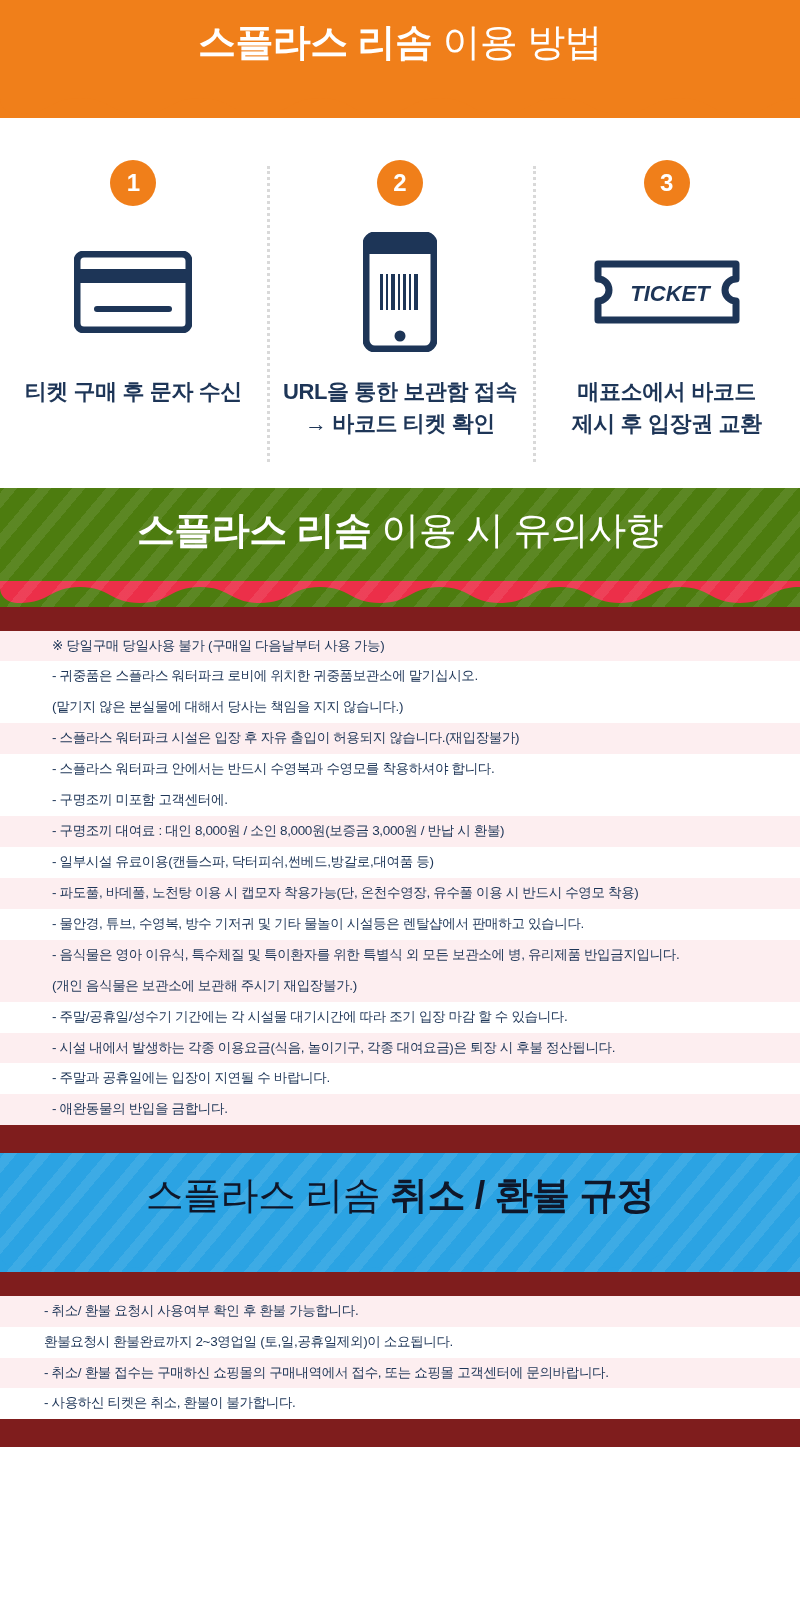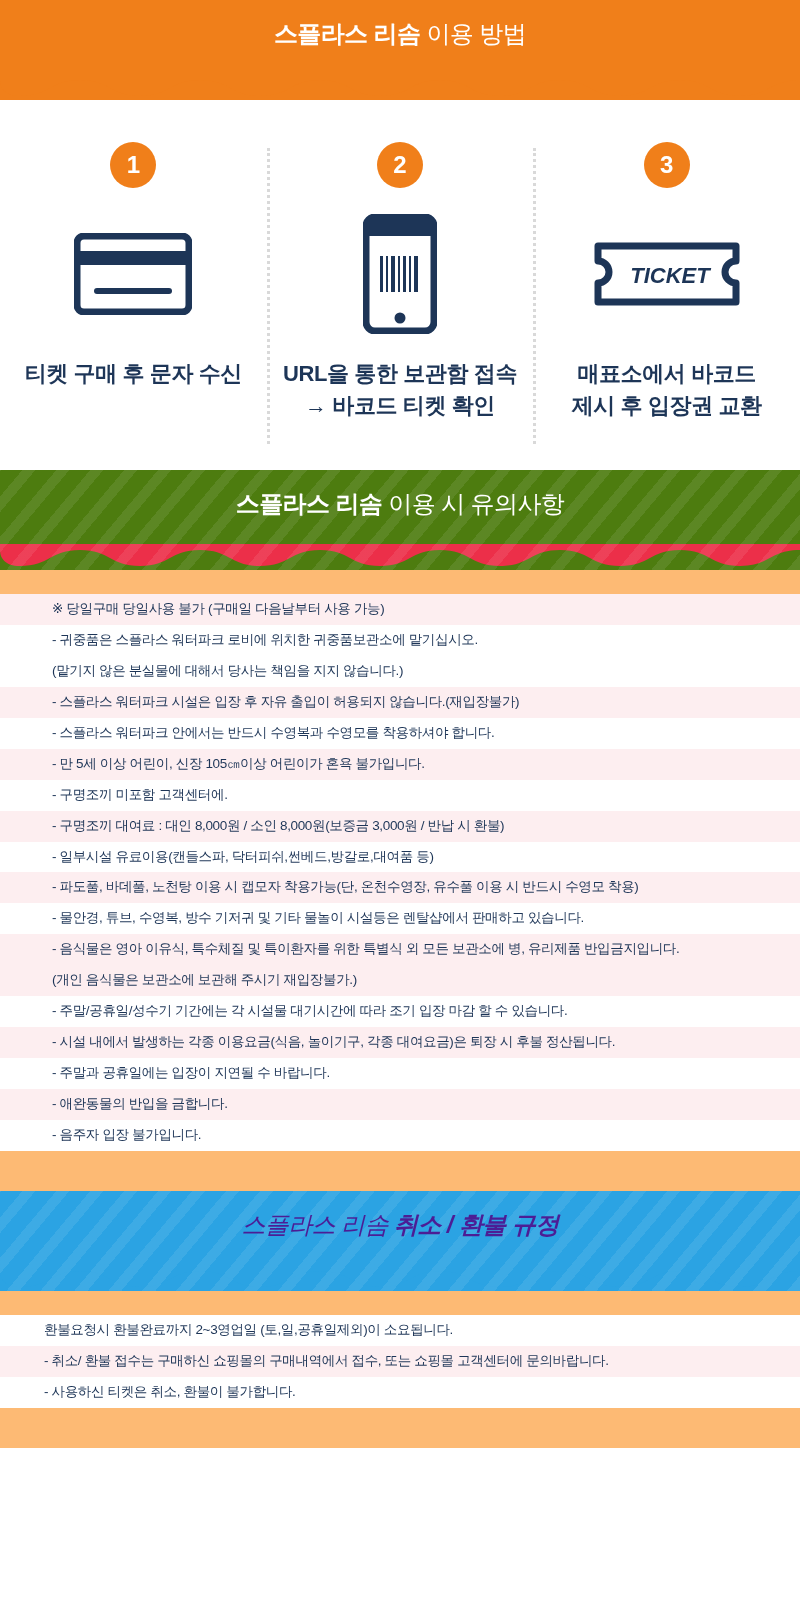--- a/index.html
+++ b/index.html
@@ -25,39 +25,39 @@
     position: relative;
     width: 100%;
     text-align: center;
     box-sizing: border-box;
   }
   .banner .banner-body {
     padding: 18px 0 26px 0;
   }
   .banner h2 {
     margin: 0;
-    font-size: 24px;
+    font-size: 38px;
     font-weight: 700;
     letter-spacing: -0.6px;
     line-height: 1.3;
   }
   .banner h2 .light {
     font-weight: 400;
   }
   .wave {
     display: block;
     width: 100%;
     height: 26px;
     margin-top: -1px;
   }
 
   
   .banner-orange { background: #f07f1a; color: #ffffff; }
   .banner-red    { background: #4d7c0f; color: #ffffff; }
-  .banner-blue   { background: #2ba3e3; color: #4c1d95; font-style: italic; }
+  .banner-blue   { background: #2ba3e3; color: #0f172a; }
 
   
   .stripes {
     position: absolute;
     top: 0; left: 0; right: 0; bottom: 0;
     background-image: repeating-linear-gradient(
         -50deg,
         rgba(255,255,255,0.085) 0px,
         rgba(255,255,255,0.085) 10px,
         rgba(255,255,255,0) 10px,
@@ -113,22 +113,22 @@
     font-size: 22px;
     font-weight: 700;
     line-height: 1.45;
     color: #1d3557;
     letter-spacing: -0.4px;
     white-space: pre-line;
   }
 
   
   .notes {
-    background: #fdba74;
-    padding: 24px 0 40px 0;
+    background: #7f1d1d;
+    padding: 24px 0 28px 0;
   }
   .note-line {
     font-size: 13.5px;
     line-height: 1.55;
     color: #1d3557;
     letter-spacing: -0.35px;
     padding: 5px 0 5px 52px;
     background: #ffffff;
   }
   .note-line.alt {
@@ -215,46 +215,45 @@
       <path d="M0,0 L800,0 L800,6 C770,6 770,22 740,22 C710,22 710,6 680,6 C650,6 650,22 620,22 C590,22 590,6 560,6 C530,6 530,22 500,22 C470,22 470,6 440,6 C410,6 410,22 380,22 C350,22 350,6 320,6 C290,6 290,22 260,22 C230,22 230,6 200,6 C170,6 170,22 140,22 C110,22 110,6 80,6 C50,6 50,22 20,22 C5,22 0,14 0,6 Z" fill="#ec2f49"></path>
     </svg>
   </section>
 
   <section class="notes notice">
     <div class="note-line alt">※ 당일구매 당일사용 불가 (구매일 다음날부터 사용 가능)</div>
     <div class="note-line">- 귀중품은 스플라스 워터파크 로비에 위치한 귀중품보관소에 맡기십시오.</div>
     <div class="note-line">  (맡기지 않은 분실물에 대해서 당사는 책임을 지지 않습니다.)</div>
     <div class="note-line alt">- 스플라스 워터파크 시설은 입장 후 자유 출입이 허용되지 않습니다.(재입장불가)</div>
     <div class="note-line">- 스플라스 워터파크 안에서는 반드시 수영복과 수영모를 착용하셔야 합니다.</div>
-    <div class="note-line alt">- 만 5세 이상 어린이, 신장 105㎝이상 어린이가 혼욕 불가입니다.</div>
     <div class="note-line">- 구명조끼 미포함 고객센터에.</div>
     <div class="note-line alt">- 구명조끼 대여료 : 대인 8,000원 / 소인 8,000원(보증금 3,000원 / 반납 시 환불)</div>
     <div class="note-line">- 일부시설 유료이용(캔들스파, 닥터피쉬,썬베드,방갈로,대여품 등)</div>
     <div class="note-line alt">- 파도풀, 바데풀, 노천탕 이용 시 캡모자 착용가능(단, 온천수영장, 유수풀 이용 시 반드시 수영모 착용)</div>
     <div class="note-line">- 물안경, 튜브, 수영복, 방수 기저귀 및 기타 물놀이 시설등은 렌탈샵에서 판매하고 있습니다.</div>
     <div class="note-line alt">- 음식물은 영아 이유식, 특수체질 및 특이환자를 위한 특별식 외 모든 보관소에 병, 유리제품 반입금지입니다.</div>
     <div class="note-line alt">  (개인 음식물은 보관소에 보관해 주시기 재입장불가.)</div>
     <div class="note-line">- 주말/공휴일/성수기 기간에는 각 시설물 대기시간에 따라 조기 입장 마감 할 수 있습니다.</div>
     <div class="note-line alt">- 시설 내에서 발생하는 각종 이용요금(식음, 놀이기구, 각종 대여요금)은 퇴장 시 후불 정산됩니다.</div>
     <div class="note-line">- 주말과 공휴일에는 입장이 지연될 수 바랍니다.</div>
     <div class="note-line alt">- 애완동물의 반입을 금합니다.</div>
-    <div class="note-line">- 음주자 입장 불가입니다.</div>
   </section>
 
   <section class="banner banner-blue">
     <div class="stripes"></div>
     <div class="banner-body">
       <h2><span class="light">스플라스 리솜</span><span> 취소 / 환불 규정</span></h2>
     </div>
     <svg class="wave" viewBox="0 0 800 26" preserveAspectRatio="none">
       <path d="M0,0 L800,0 L800,6 C770,6 770,22 740,22 C710,22 710,6 680,6 C650,6 650,22 620,22 C590,22 590,6 560,6 C530,6 530,22 500,22 C470,22 470,6 440,6 C410,6 410,22 380,22 C350,22 350,6 320,6 C290,6 290,22 260,22 C230,22 230,6 200,6 C170,6 170,22 140,22 C110,22 110,6 80,6 C50,6 50,22 20,22 C5,22 0,14 0,6 Z" fill="#2ba3e3"></path>
     </svg>
   </section>
 
   <section class="notes refund">
+    <div class="note-line alt">- 취소/ 환불 요청시 사용여부 확인 후 환불 가능합니다.</div>
     <div class="note-line">   환불요청시 환불완료까지 2~3영업일 (토,일,공휴일제외)이 소요됩니다.</div>
     <div class="note-line alt">- 취소/ 환불 접수는 구매하신 쇼핑몰의 구매내역에서 접수, 또는 쇼핑몰 고객센터에 문의바랍니다.</div>
     <div class="note-line">- 사용하신 티켓은 취소, 환불이 불가합니다.</div>
   </section>
 
   <div class="spacer-bottom"></div>
 
 </div>
 
 </body></html>

